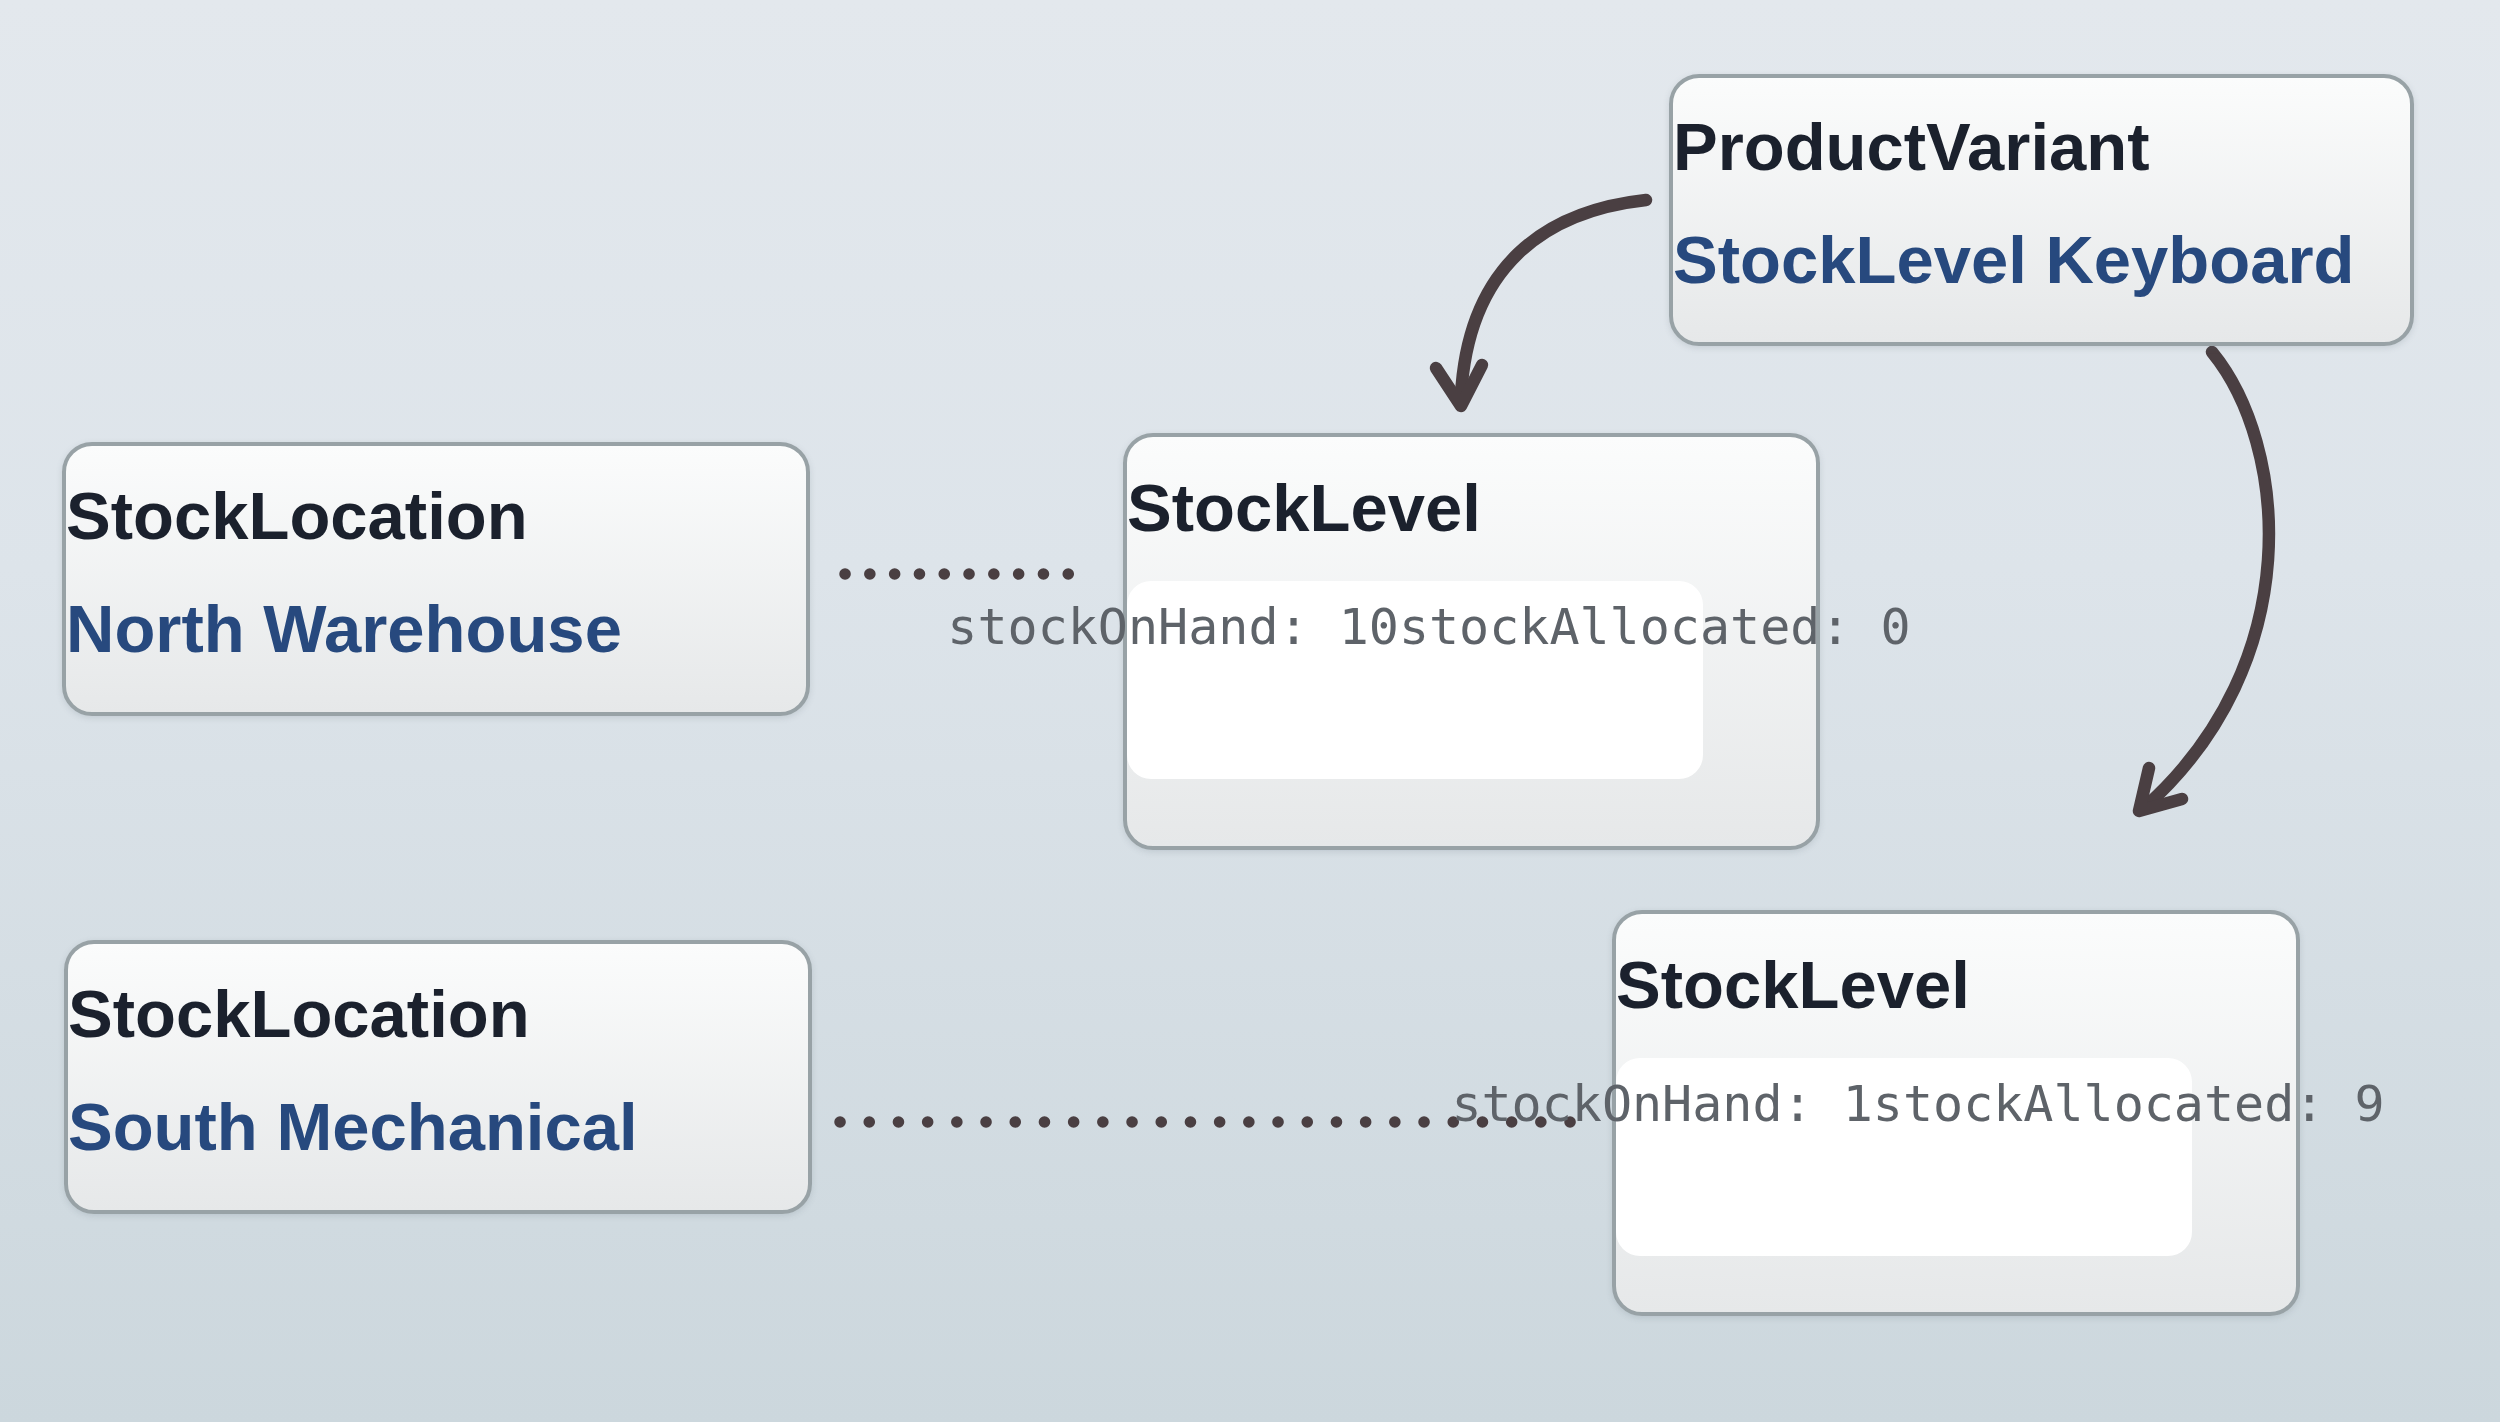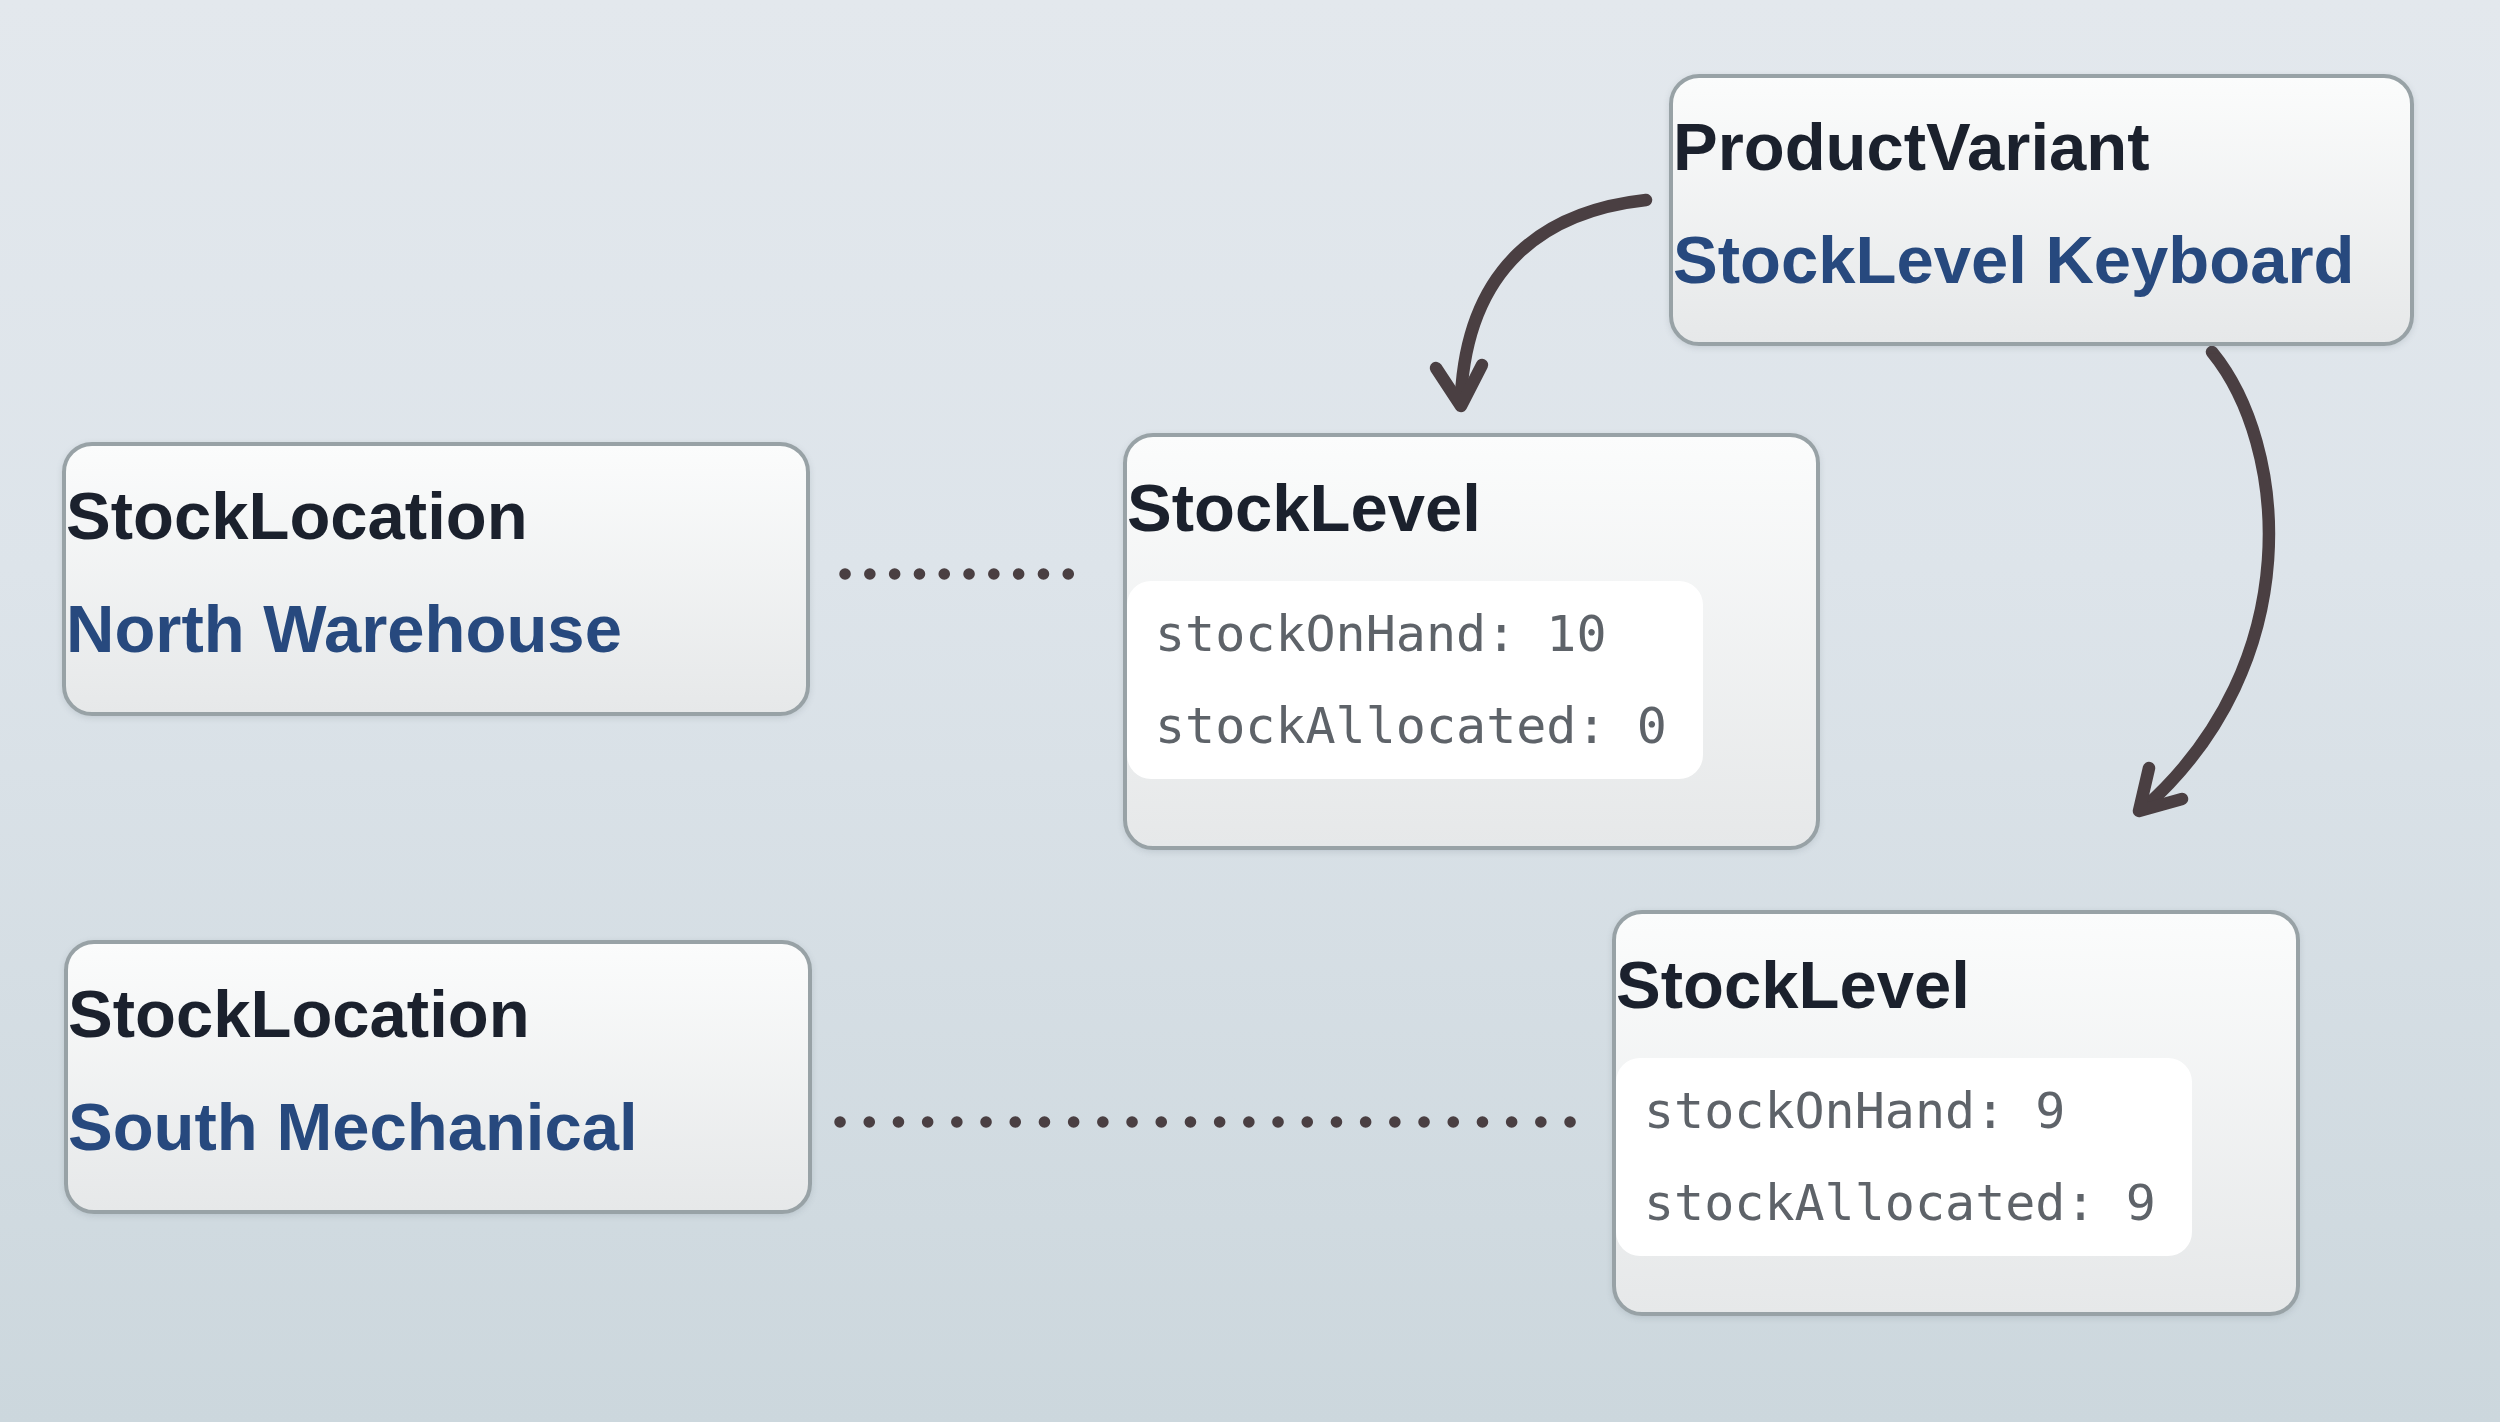--- a/index.html
+++ b/index.html
@@ -50,21 +50,21 @@
     color: var(--instance-text);
     white-space: nowrap;
   }
   .entity.lvl { padding-top: 36px; }
   .panel {
     margin-top: 38px;
     width: 576px; height: 198px;
     box-sizing: border-box;
     background: var(--code-bg);
     border-radius: 24px;
-    display: flex; flex-direction: column; justify-content: center;
+    display: flex; justify-content: center;
     padding-left: 28px;
   }
   .code {
     font-family: "DejaVu Sans Mono", monospace;
     font-size: 50px; line-height: 92px;
     color: var(--code-text);
     white-space: pre;
   }
 </style>
 </head>
@@ -100,18 +100,18 @@
   </div>
 
   <div class="entity loc" style="left:64px; top:940px; width:748px; height:274px">
     <div class="type">StockLocation</div>
     <div class="inst">South Mechanical</div>
   </div>
 
   <div class="entity lvl" style="left:1612px; top:910px; width:688px; height:406px">
     <div class="type">StockLevel</div>
     <div class="panel">
-      <div class="code">stockOnHand: 9</div>
+      <div class="code">stockOnHand: 1</div>
       <div class="code">stockAllocated: 9</div>
     </div>
   </div>
 
 </div>
 
 </body></html>

